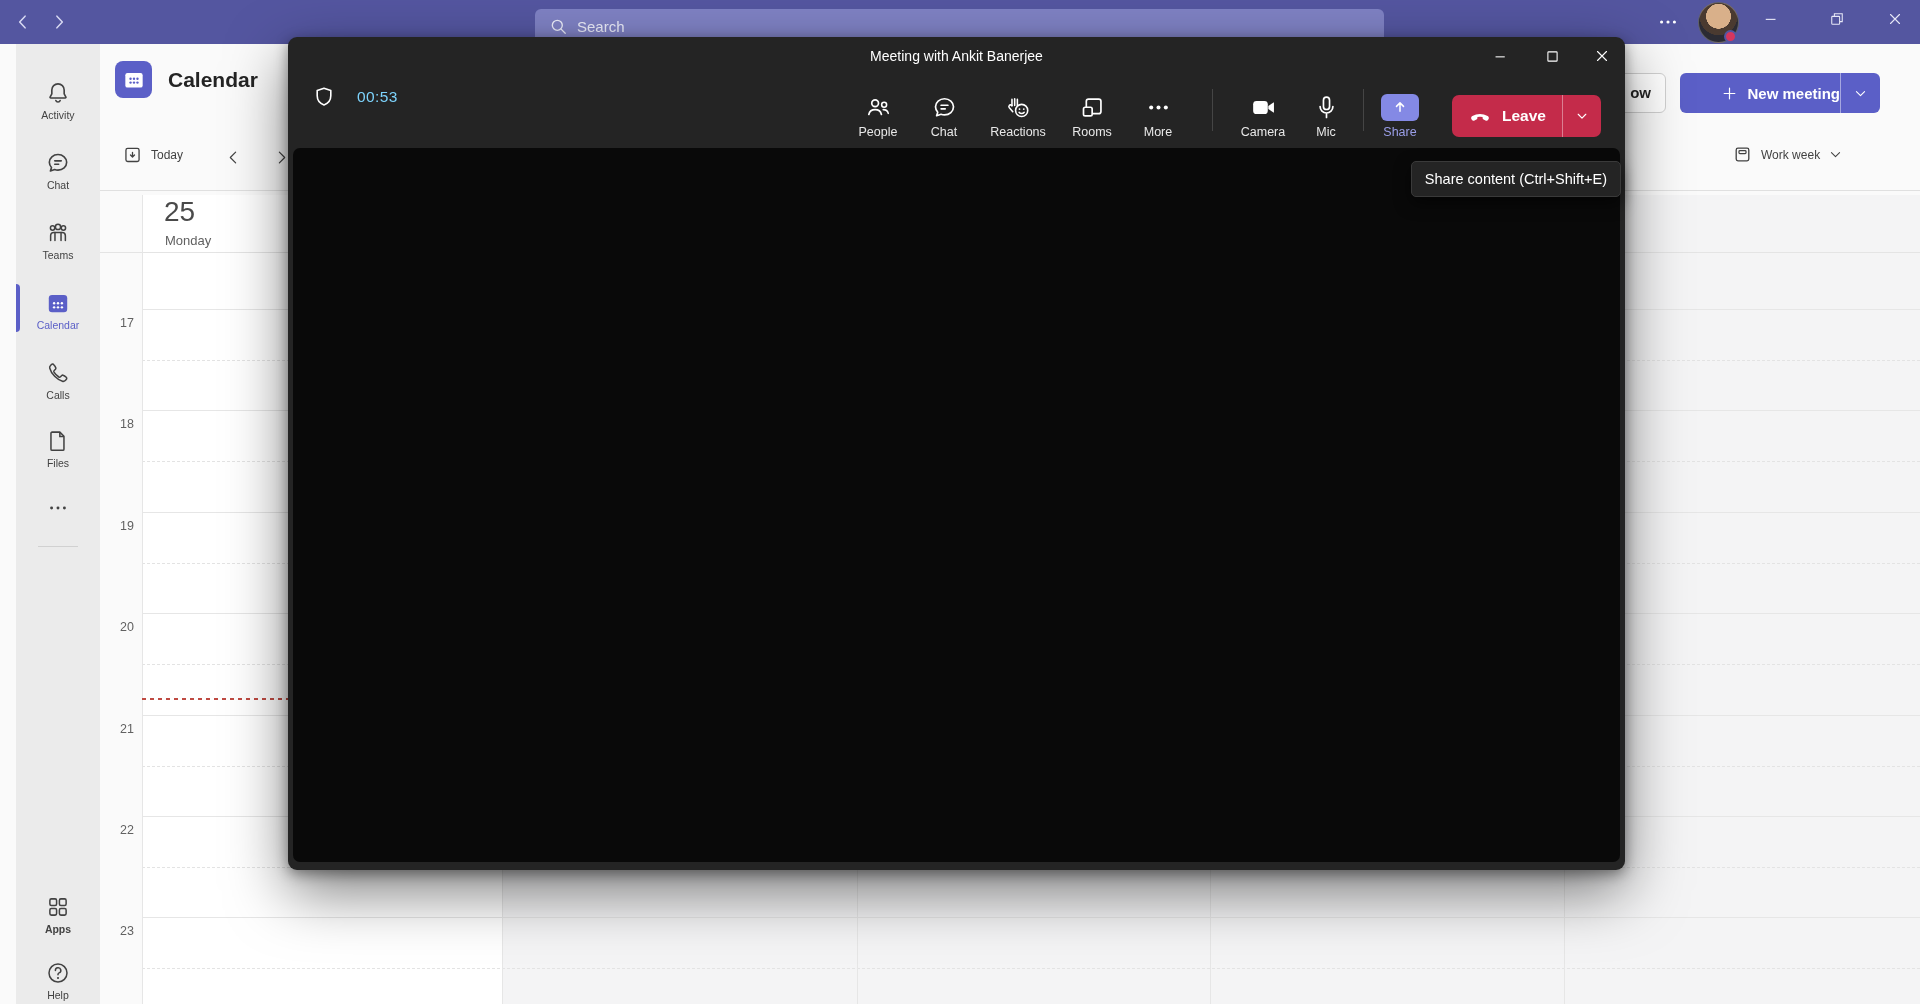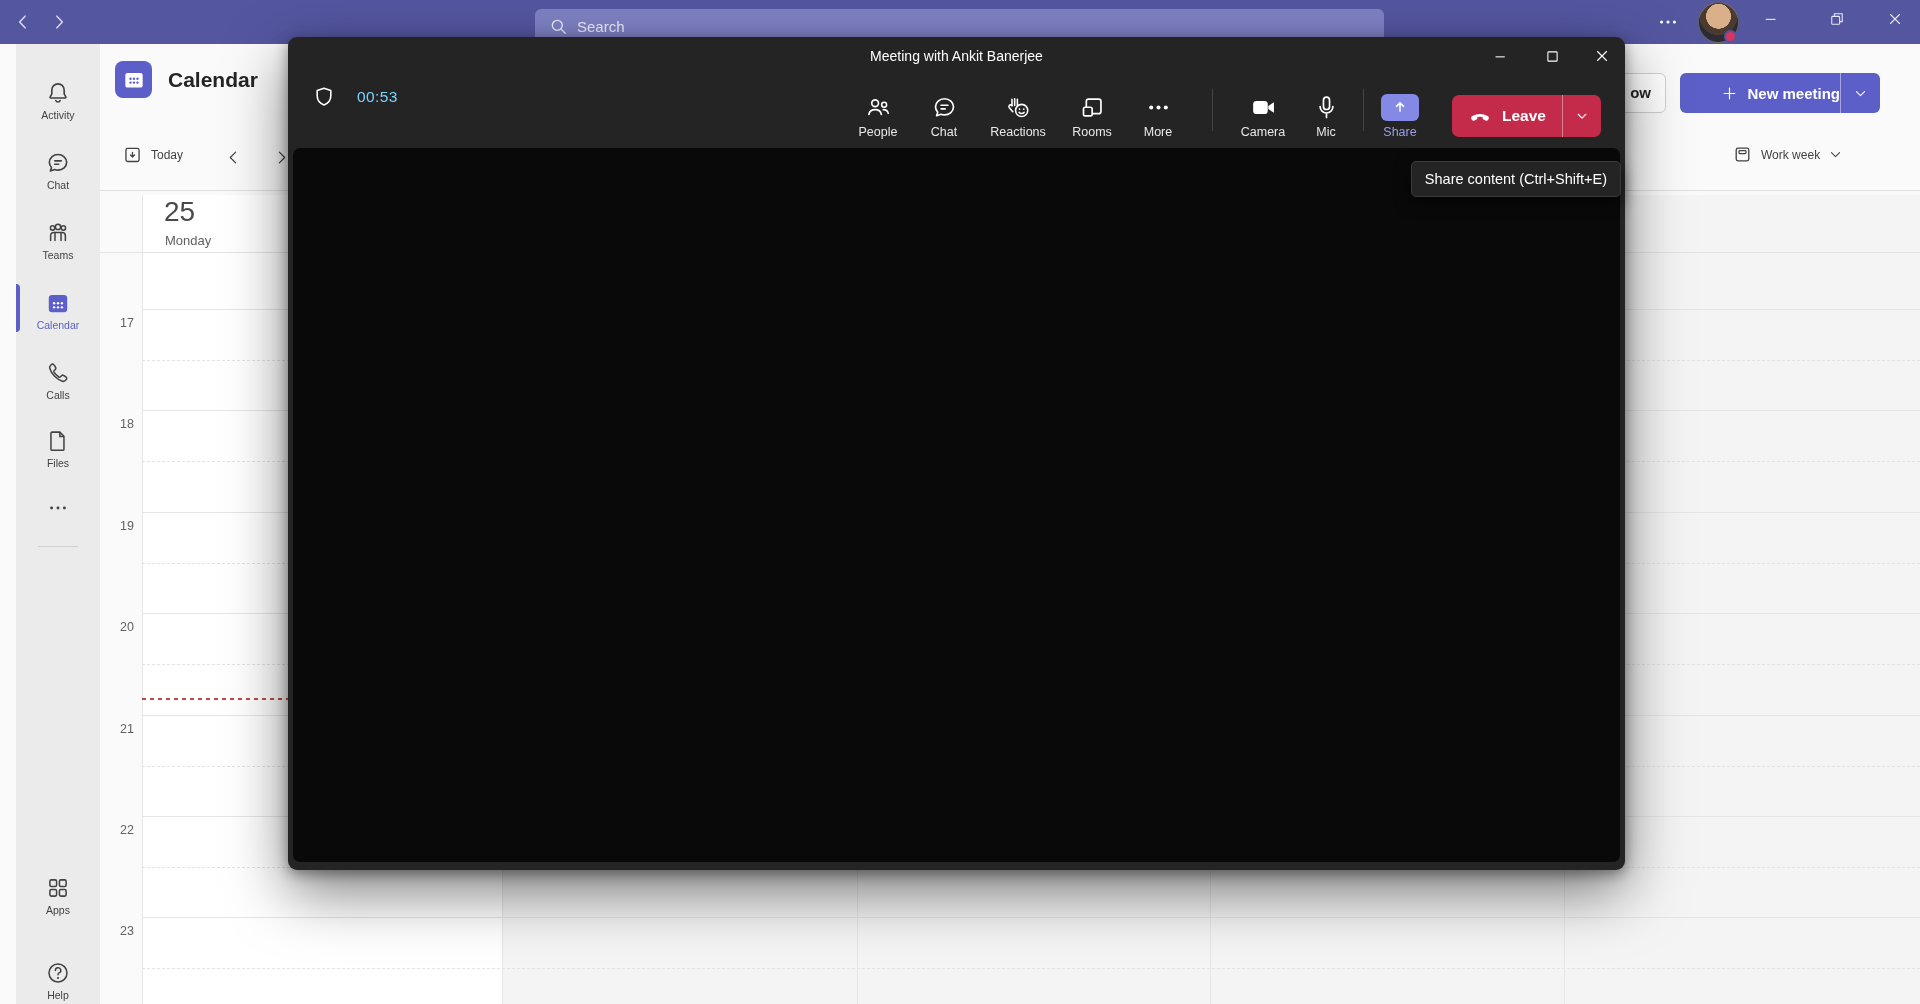--- a/index.html
+++ b/index.html
@@ -209,21 +209,21 @@
     <div class="side-item" style="top:444px;height:40px;">
       <span>
           <svg width="22" height="22" viewBox="0 0 24 24">
             <circle cx="5" cy="12" r="1.6" fill="currentColor"></circle>
             <circle cx="12" cy="12" r="1.6" fill="currentColor"></circle>
             <circle cx="19" cy="12" r="1.6" fill="currentColor"></circle>
           </svg>
         </span>
     </div>
     <div class="abs side-div" style="top:502px;"></div>
-    <div class="side-item" style="top:819px;">
+    <div class="side-item" style="top:838px;font-weight:bold;">
       <span>
           <svg width="26" height="26" viewBox="0 0 24 24">
             <rect x="4.5" y="4.5" width="6.2" height="6.2" rx="1.4" fill="none" stroke="currentColor" stroke-width="1.4"></rect>
             <rect x="13.3" y="4.5" width="6.2" height="6.2" rx="1.4" fill="none" stroke="currentColor" stroke-width="1.4"></rect>
             <rect x="4.5" y="13.3" width="6.2" height="6.2" rx="1.4" fill="none" stroke="currentColor" stroke-width="1.4"></rect>
             <rect x="13.3" y="13.3" width="6.2" height="6.2" rx="1.4" fill="none" stroke="currentColor" stroke-width="1.4"></rect>
           </svg>
         </span>
       <span class="lbl">Apps</span>
     </div>

